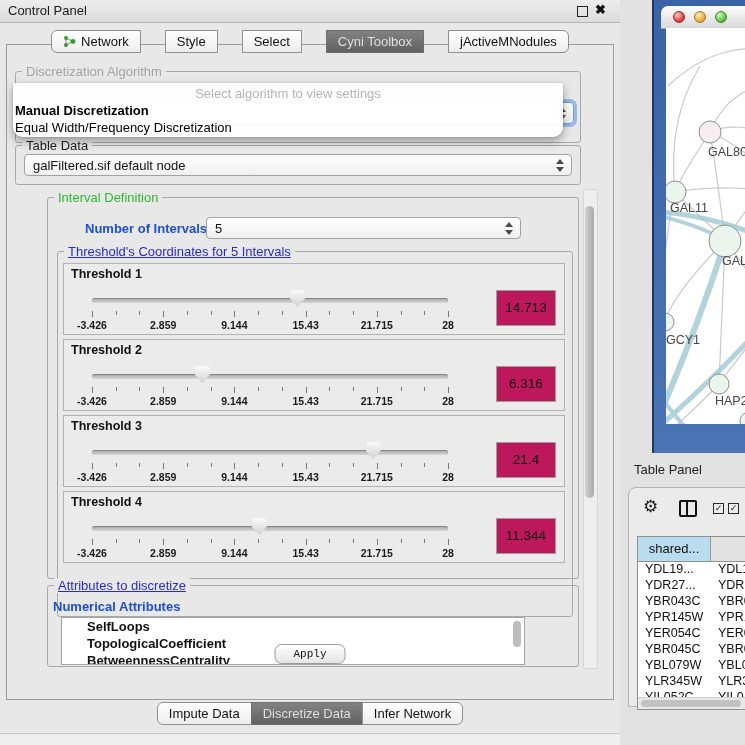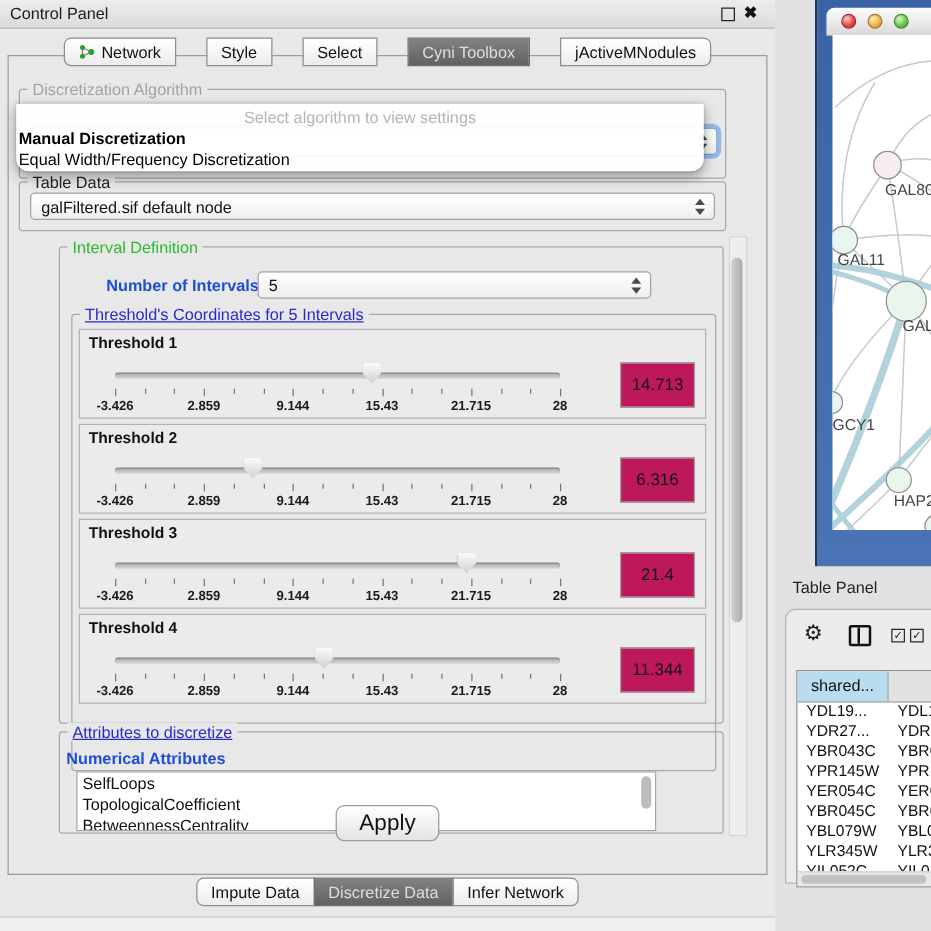--- a/index.html
+++ b/index.html
@@ -50,24 +50,24 @@
   .handle{position:absolute;top:26px;width:15px;height:17px;background:linear-gradient(#fbfbfb,#d0d0d0);
           clip-path:polygon(15% 0%,85% 0%,100% 15%,100% 50%,50% 100%,0% 50%,0% 15%);
           filter:drop-shadow(0 0 1px #777);}
   .tick{position:absolute;width:1px;background:#777;top:47px;height:4px;}
   .tick.major{height:6px;}
   .tlabel{position:absolute;top:55px;font-size:10.5px;font-weight:bold;color:#1a1a1a;transform:translateX(-50%);}
   .th-value{position:absolute;right:8px;top:26px;width:58px;height:34px;border:1px solid #9d9d9d;
             background:#be185d;font-size:13.5px;text-align:center;line-height:34px;color:#111;}
   
   .attr-list{position:absolute;left:54px;top:572px;width:462px;height:46px;background:#fff;border:1px solid #a5a5a5;overflow:hidden;}
-  .attr-item{font-size:13px;line-height:17px;padding-left:4px;color:#111;}
+  .attr-item{font-size:13px;line-height:17px;padding-left:25px;color:#111;font-weight:bold;}
   .attr-thumb{position:absolute;right:3px;top:3px;width:8px;height:26px;border-radius:4px;background:#bdbdbd;}
-  .apply{position:absolute;top:599px;left:50%;transform:translateX(-50%);font-size:18px;color:#111;
-         padding:3px 18px;border:1px solid #9a9a9a;border-radius:7px;background:linear-gradient(#ffffff,#e4e4e4);}
+  .apply{position:absolute;top:599px;left:50%;transform:translateX(-50%);font-size:11px;color:#111;
+         padding:3px 18px;border:1px solid #9a9a9a;border-radius:7px;background:linear-gradient(#ffffff,#e4e4e4);font-family:Liberation Mono, monospace;}
   .vscroll{position:absolute;left:576px;top:144px;width:13px;height:478px;background:#eeeeee;border:1px solid #d6d6d6;border-radius:2px;}
   .vthumb{position:absolute;left:1px;top:16px;width:9px;height:292px;border-radius:5px;background:linear-gradient(90deg,#d2d2d2,#a9a9a9);}
   
   .right{position:absolute;left:620px;top:0;width:125px;height:745px;background:#e2e2e2;}
   .net-frame{position:absolute;left:0;top:0;width:114px;height:453px;
              background:linear-gradient(#3a63a5,#4a74b4);border-left:2px solid #1d3a66;box-sizing:border-box;margin-left:32px;}
   .net-title{position:absolute;left:7px;top:6px;width:118px;height:22px;
              background:linear-gradient(#fdfdfd,#d9d9d9);border-radius:7px 0 0 0;border-bottom:1px solid #a8a8a8;}
   .light{position:absolute;top:5px;width:12px;height:12px;border-radius:50%;box-sizing:border-box;}
   .light.r{left:12px;background:radial-gradient(circle at 35% 30%,#ffd0cc,#e0443e 60%,#b02e28);border:1px solid #9c2b25;}

